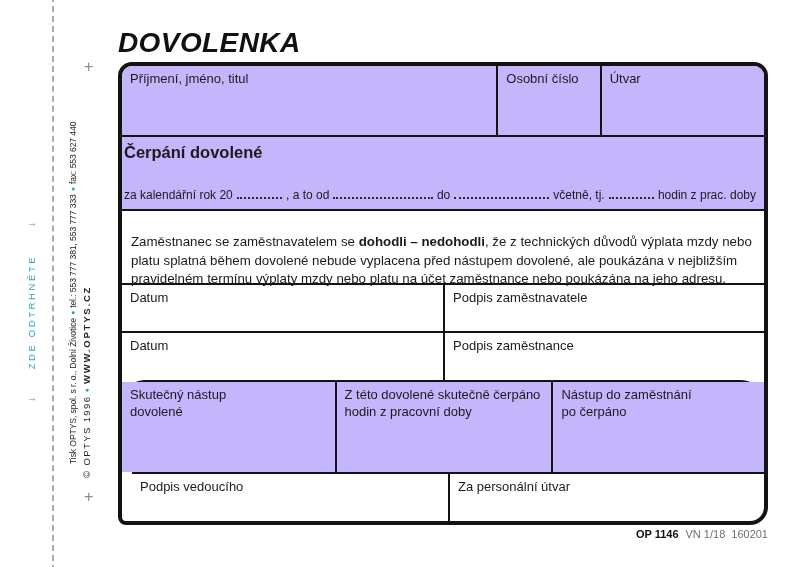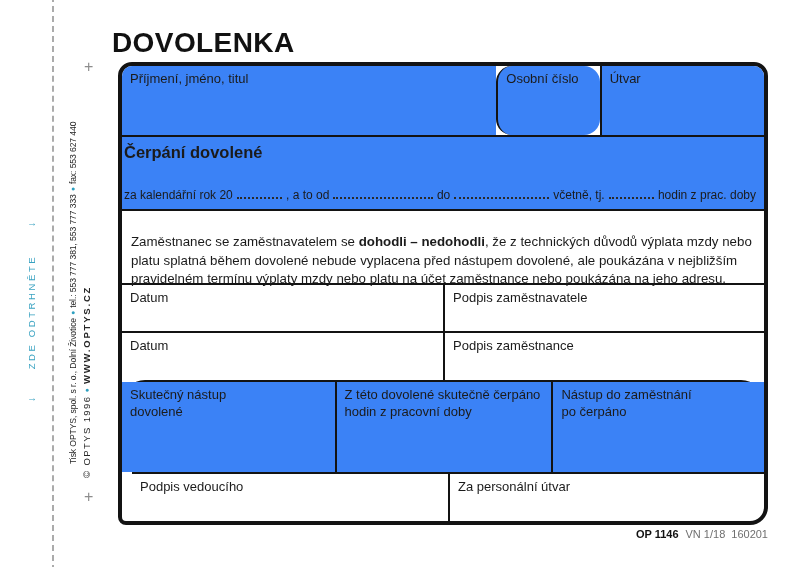--- a/index.html
+++ b/index.html
@@ -16,38 +16,38 @@
   .plus.bottom { left:84px; top:488px; }
   .rot { position:absolute; transform-origin:0 0; transform:rotate(-90deg); white-space:nowrap; }
   .tear { left:26px; top:402px; width:180px; color:#39a2c1; font-size:9.5px;
     letter-spacing:2.6px; display:flex; justify-content:space-between; align-items:center; }
   .tear .arr { letter-spacing:0; font-size:10px; }
   .print1 { left:68px; top:464px; font-size:8.6px; color:#262626; letter-spacing:-0.1px; }
   .print2 { left:81px; top:478px; font-size:9.5px; color:#262626; letter-spacing:1.4px; }
   .print2 b { letter-spacing:1.8px; }
   .bullet { color:#2da0c0; font-size:7px; vertical-align:1.5px; margin:0 3px; }
   
-  .title { position:absolute; left:112px; top:27px; font-size:28px; font-weight:bold;
-    letter-spacing:0.4px; color:#111; }
+  .title { position:absolute; left:118px; top:27px; font-size:28px; font-weight:bold;
+    letter-spacing:0.4px; color:#111;font-style:italic; }
   .footer { position:absolute; left:118px; top:528px; width:650px; text-align:right;
     font-size:11px; color:#6f6f6f; }
   .footer b { color:#111; margin-right:7px; }
   .footer .sep { margin-left:6px; }
   
   .formtable { position:absolute; left:118px; top:62px; width:650px; height:463px;
     border:4px solid #131313; border-radius:14px 14px 18px 8px;
     display:flex; flex-direction:column; overflow:hidden; background:#fff; }
   .row { display:flex; flex-shrink:0; border-top:2.5px solid #131313; }
   .row:first-child { border-top:none; }
   .r1 { height:69px; } .r2 { height:74px; } .r3 { height:74px; }
   .r4 { height:48px; } .r5 { height:49px; } .r6 { height:92px;border-radius:23px; } .r7 { flex:1;margin-left:10px; }
   .cell { position:relative; padding:5px 8px; font-size:13px; }
   .cell + .cell { border-left:2.5px solid #131313; }
-  .blue { background:#3b82f6; }
-  .r1 .c1 { width:58.3%; } .r1 .c2 { width:16.1%;border-radius:16px; } .r1 .c3 { width:25.6%; }
+  .blue { background:#c4b5fd; }
+  .r1 .c1 { width:58.3%; } .r1 .c2 { width:16.1%; } .r1 .c3 { width:25.6%; }
   .half { width:50%; }
   .r6 .c1 { width:33.1%; } .r6 .c2 { width:33.8%; } .r6 .c3 { width:33.1%; }
   .r6 .cell div { line-height:1.3; }
   .w115 { max-width:115px; } .w200 { max-width:200px; } .w148 { max-width:148px; }
   
   .section-cell { width:100%; display:flex; flex-direction:column; justify-content:space-between;
     padding:6px 8px 7px 2px; }
   .section-heading { font-size:16.5px; font-weight:bold; }
   .dotline { display:flex; align-items:flex-end; font-size:12px; white-space:nowrap; }
   .dots { border-bottom:2px dotted #2a2a2a; margin:0 4px 3px 4px; height:2px; }

